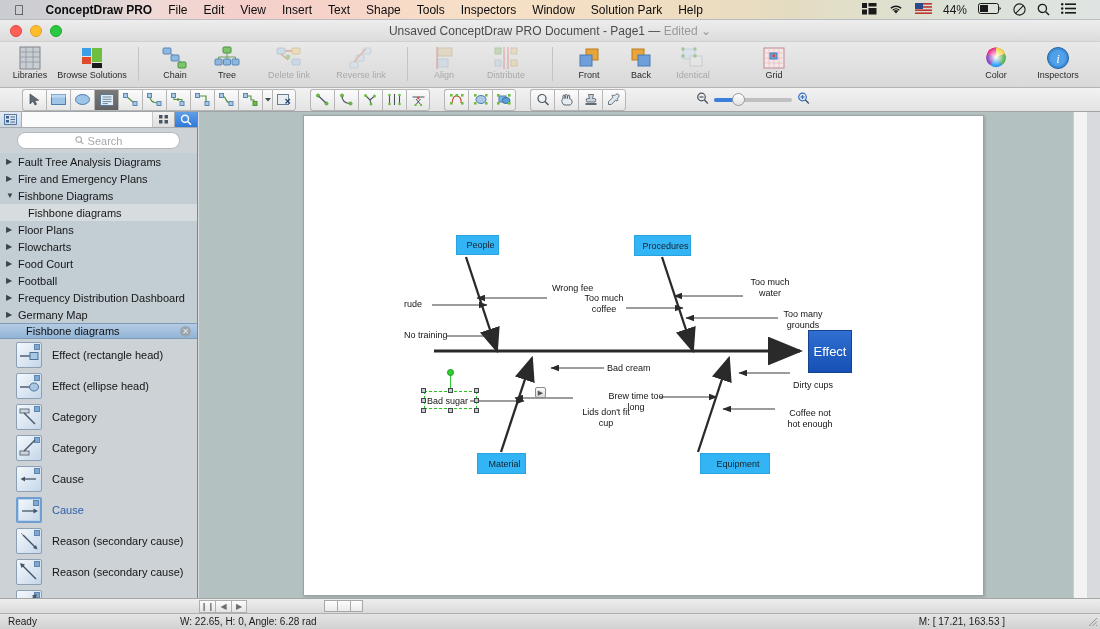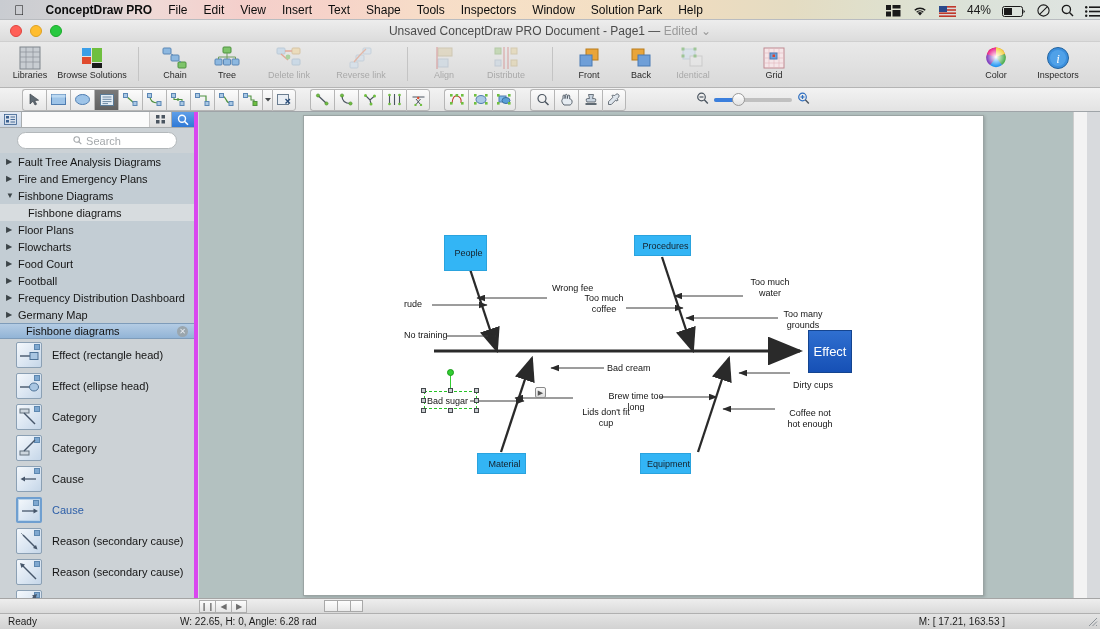--- a/index.html
+++ b/index.html
@@ -15,21 +15,21 @@
     background: linear-gradient(to right,
         #c9ccd1 0%, #d5d2d4 8%, #f0d9d6 14%, #f4cfcb 22%,
         #f6d3c9 30%, #f7dcc8 38%, #f6e0c6 46%, #f3dfc4 55%,
         #eddcc0 64%, #e4dcc2 72%, #dfe0cd 80%, #dbe2d8 88%, #dfe4e2 100%);
     display: flex; align-items: center; font-size: 12px; color: #0c0c0c;
     border-bottom: 1px solid #b9bcc0;
   }
   #menubar .apple { padding: 0 13px 0 14px; font-size: 14px; line-height: 1; }
   #menubar .mi { padding: 0 8px; white-space: nowrap; }
   #menubar .mi.app { font-weight: bold; }
-  #menubar .right { margin-left: auto; display: flex; align-items: flex-end; padding-right: 0; gap: 11px; }
+  #menubar .right { margin-left: auto; display: flex; align-items: flex-start; padding-right: 24px; gap: 11px; }
   #menubar .right .si { font-size: 12px; color: #1a1a1a; display: flex; align-items: center; }
 
   
   #titlebar {
     position: absolute; top: 20px; left: 0; width: 1100px; height: 22px;
     background: linear-gradient(to bottom, #ededed, #dcdcdc);
     border-bottom: 1px solid #cfcfcf;
     display: flex; align-items: center;
   }
   .traffic { display: flex; gap: 8px; padding-left: 10px; }
@@ -80,21 +80,21 @@
   .tgsep { width: 14px; }
   #zoomctl { display: flex; align-items: center; gap: 5px; margin-left: auto; padding-right: 290px; }
   .zslider { width: 78px; height: 4px; background: #c0c0c0; border-radius: 2px; position: relative; }
   .zslider .fill { position: absolute; left: 0; top: 0; height: 4px; width: 22px; background: #3b7fdd; border-radius: 2px; }
   .zslider .knob { position: absolute; left: 18px; top: -5px; width: 13px; height: 13px; border-radius: 50%;
     background: linear-gradient(to bottom,#ffffff,#e2e2e2); border: 1px solid #9a9a9a; }
 
   
   #leftpanel {
     position: absolute; top: 112px; left: 0; width: 198px; height: 486px;
-    background: #ccd2d6; border-right: 4px solid #d946ef;
+    background: #ccd2d6; border-right: 1px solid #d946ef;
     display: flex; flex-direction: column;
   }
   #lp-header {
     height: 16px; background: linear-gradient(to bottom,#e8e8e8,#d3d3d3);
     display: flex; align-items: center; border-bottom: 1px solid #a8acae;
   }
   #lp-header .hb { width: 22px; height: 15px; display:flex; align-items:center; justify-content:center;
      background: linear-gradient(to bottom,#e3eaf4,#cdd8e6); border-right: 1px solid #a8acae; }
   #lp-header .hfield { flex: 1; height: 15px; background: #fbfbfb; border-right: 1px solid #c8c8c8;}
   #lp-header .hb2 { width: 22px; height: 15px; display:flex; align-items:center; justify-content:center;
@@ -908,30 +908,30 @@
 
     <line x1="604" y1="368" x2="551" y2="368" stroke="#3a3a3a" stroke-width="1" marker-end="url(#ah)"></line>
     <line x1="470" y1="401" x2="524" y2="401" stroke="#3a3a3a" stroke-width="1" marker-end="url(#ah)"></line>
     <line x1="573" y1="398" x2="515" y2="398" stroke="#3a3a3a" stroke-width="1" marker-end="url(#ah)"></line>
 
     <line x1="660" y1="397" x2="717" y2="397" stroke="#3a3a3a" stroke-width="1" marker-end="url(#ah)"></line>
     <line x1="790" y1="373" x2="739" y2="373" stroke="#3a3a3a" stroke-width="1" marker-end="url(#ah)"></line>
     <line x1="775" y1="409" x2="723" y2="409" stroke="#3a3a3a" stroke-width="1" marker-end="url(#ah)"></line>
   </svg>
 
-  <div class="fbox cat" style="left:444px;top:235px;width:43px;height:36px">
+  <div class="fbox cat" style="left:456px;top:235px;width:43px;height:20px">
     <span>People</span>
   </div>
   <div class="fbox cat" style="left:634px;top:235px;width:57px;height:21px">
     <span>Procedures</span>
   </div>
   <div class="fbox cat" style="left:477px;top:453px;width:49px;height:21px">
     <span>Material</span>
   </div>
-  <div class="fbox cat" style="left:640px;top:453px;width:51px;height:21px">
+  <div class="fbox cat" style="left:700px;top:453px;width:70px;height:21px">
     <span>Equipment</span>
   </div>
   <div class="fbox effect" style="left:808px;top:330px;width:44px;height:43px">
     <span>Effect</span>
   </div>
 
   <div class="flabel" style="left:404px;top:299px;width:30px;text-align:left">rude</div>
   <div class="flabel" style="left:552px;top:283px;width:60px;text-align:left">Wrong fee</div>
   <div class="flabel" style="left:404px;top:330px;width:62px;text-align:left">No training</div>
   <div class="flabel" style="left:576px;top:293px;width:56px;white-space:pre-line">Too much

